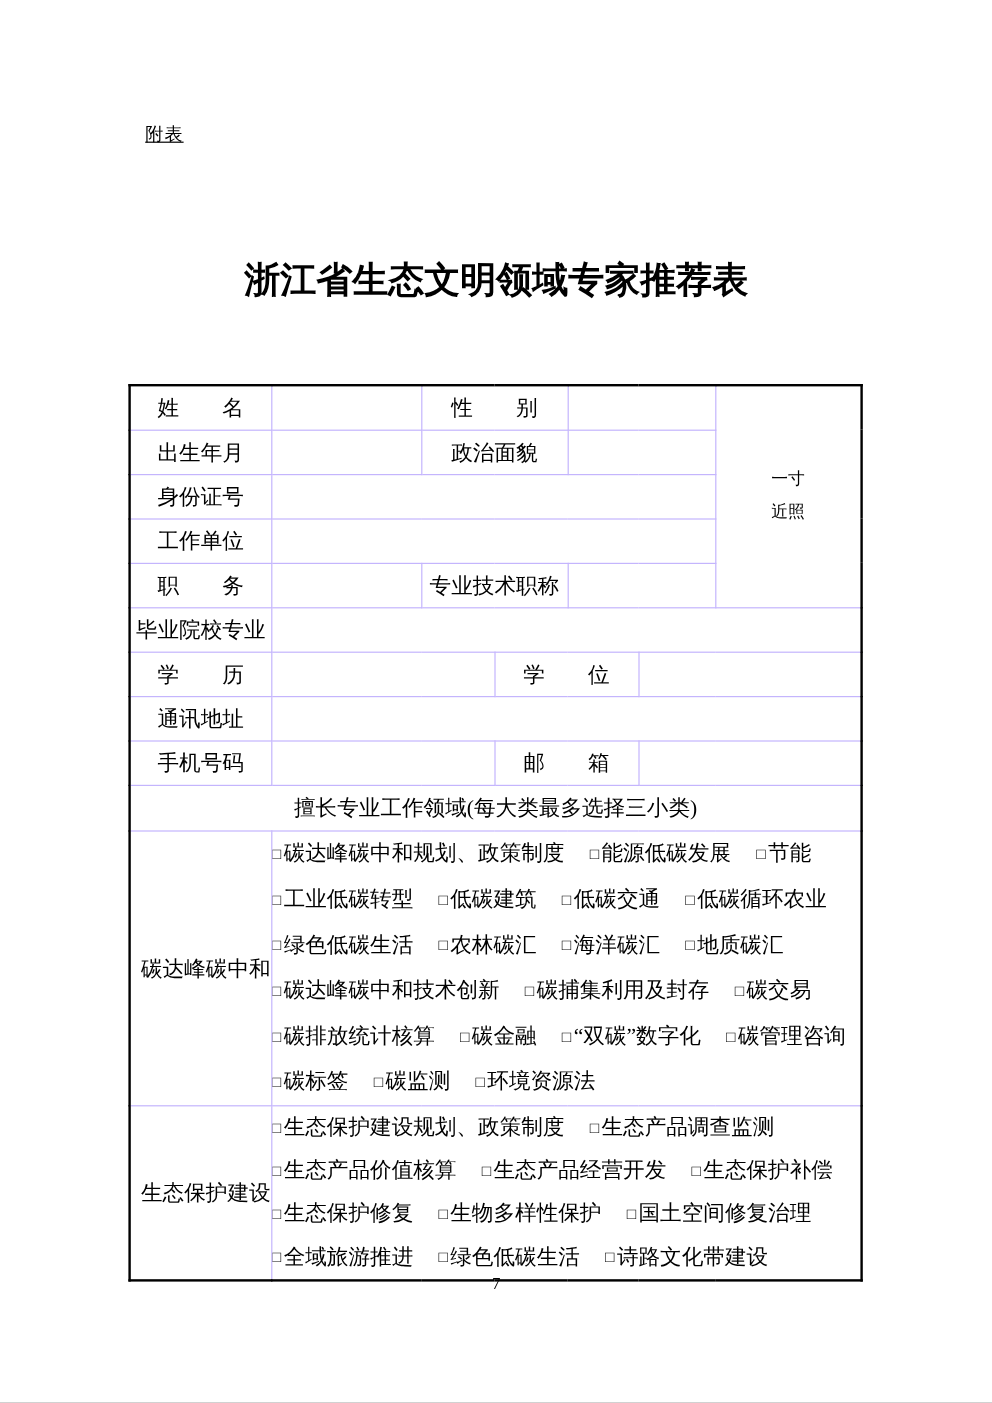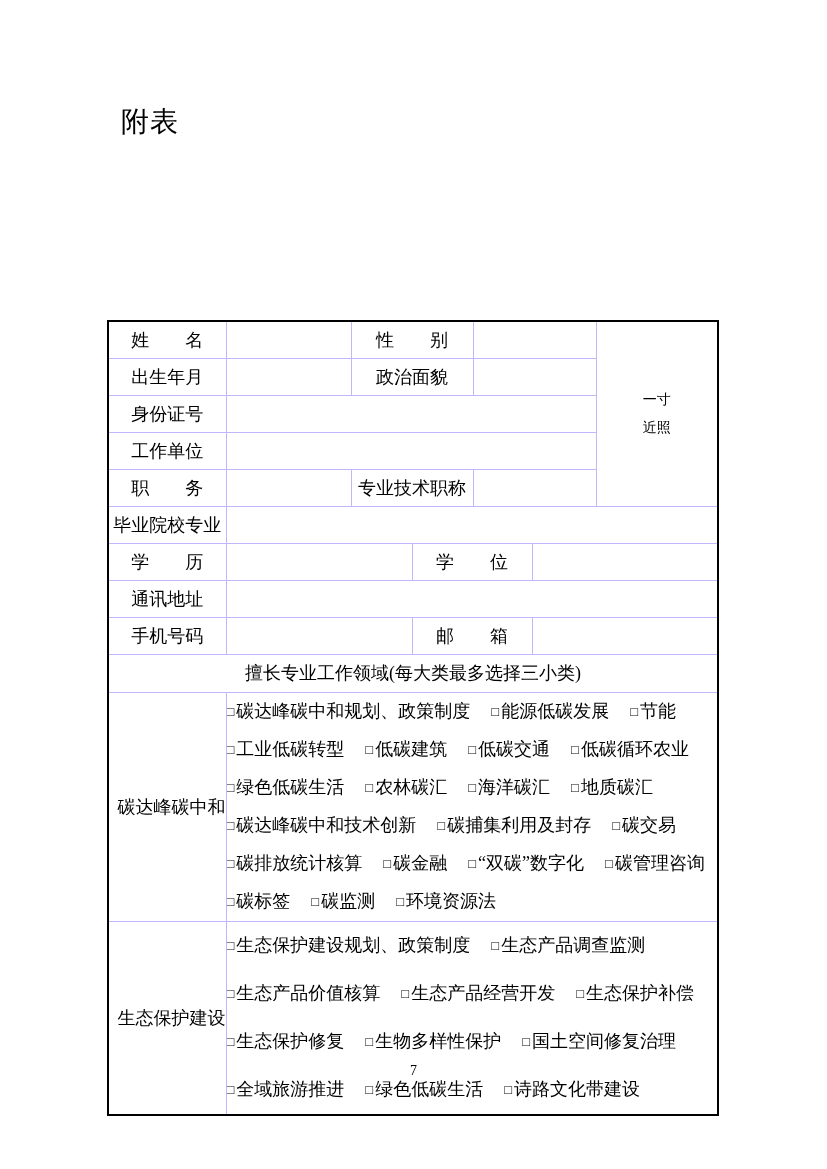--- a/index.html
+++ b/index.html
@@ -7,21 +7,21 @@
     position: relative;
     width: 827px; height: 1169px;
     margin: 0 auto;
     background: #ffffff;
     color: #000;
     font-family: "Liberation Serif", "DejaVu Serif", serif;
     overflow: hidden;
   }
   .appendix {
     position: absolute; left: 121px; top: 103px;
-    font-size: 28px; letter-spacing: 1px;
+    font-size: 15px; letter-spacing: 1px; text-decoration: underline;
   }
   .doc-title {
     position: absolute; left: 0; top: 213px; width: 827px;
     text-align: center; font-size: 30px; font-weight: bold;
     letter-spacing: 0px; white-space: nowrap;
   }
   table.form {
     position: absolute; left: 107px; top: 320px;
     border-collapse: collapse; table-layout: fixed;
     width: 610px;
@@ -35,35 +35,36 @@
     overflow: hidden;
   }
   td.lbl { text-align: center; white-space: nowrap; }
   td.val {}
   td.photo-cell { text-align: center; }
   .photo-note div { line-height: 22px; margin: 6px 0; font-size: 14px; }
   td.expertise-header-cell { text-align: center; font-size: 18px; }
   td.cat-label-cell { text-align: right; font-size: 17px; white-space: nowrap; }
   td.cat-content-cell { padding-left: 6px; text-align: left; font-size: 17px; margin-top: 44px; }
   .cb-line { line-height: 36px; white-space: nowrap; }
-  .cb-line.tight { line-height: 47px; }
+  .cb-line.tight { line-height: 35px; }
   .cb-item { margin-right: 21px; }
   .cb-box { font-size: 13px; margin-right: 2px; position: relative; top: -1px; }
   .page-number {
     position: absolute; left: 0; top: 1063px; width: 827px;
     text-align: center; font-size: 14px;
   }
 </style>
 </head>
 <body>
 
 <div class="page">
 
   <div class="appendix">附表</div>
 
+  <div class="doc-title">浙江省生态文明领域专家推荐表</div>
 
   <table class="form">
     <colgroup>
       <col style="width:118px">
         <col style="width:125px">
         <col style="width:61px">
       <col style="width:61px">
         <col style="width:59px">
         <col style="width:64px">
       <col style="width:122px">

